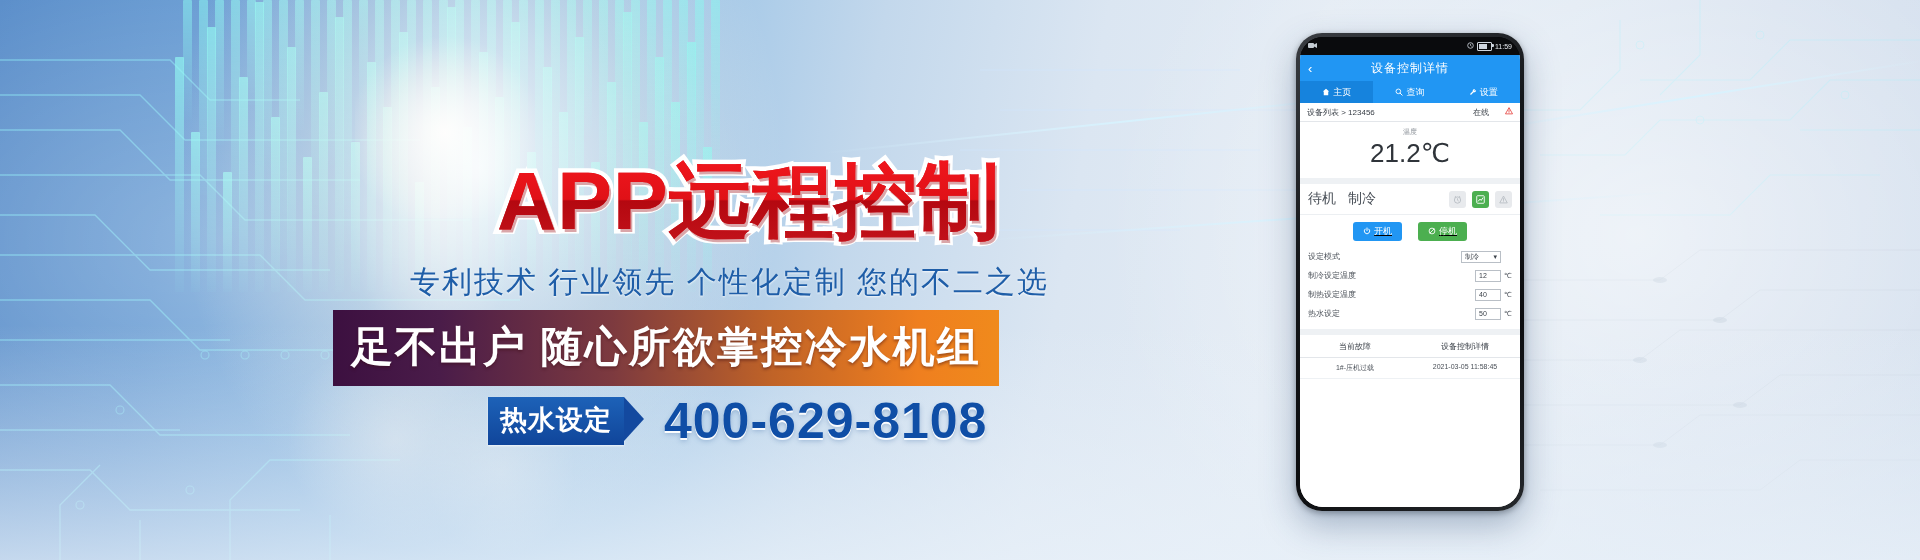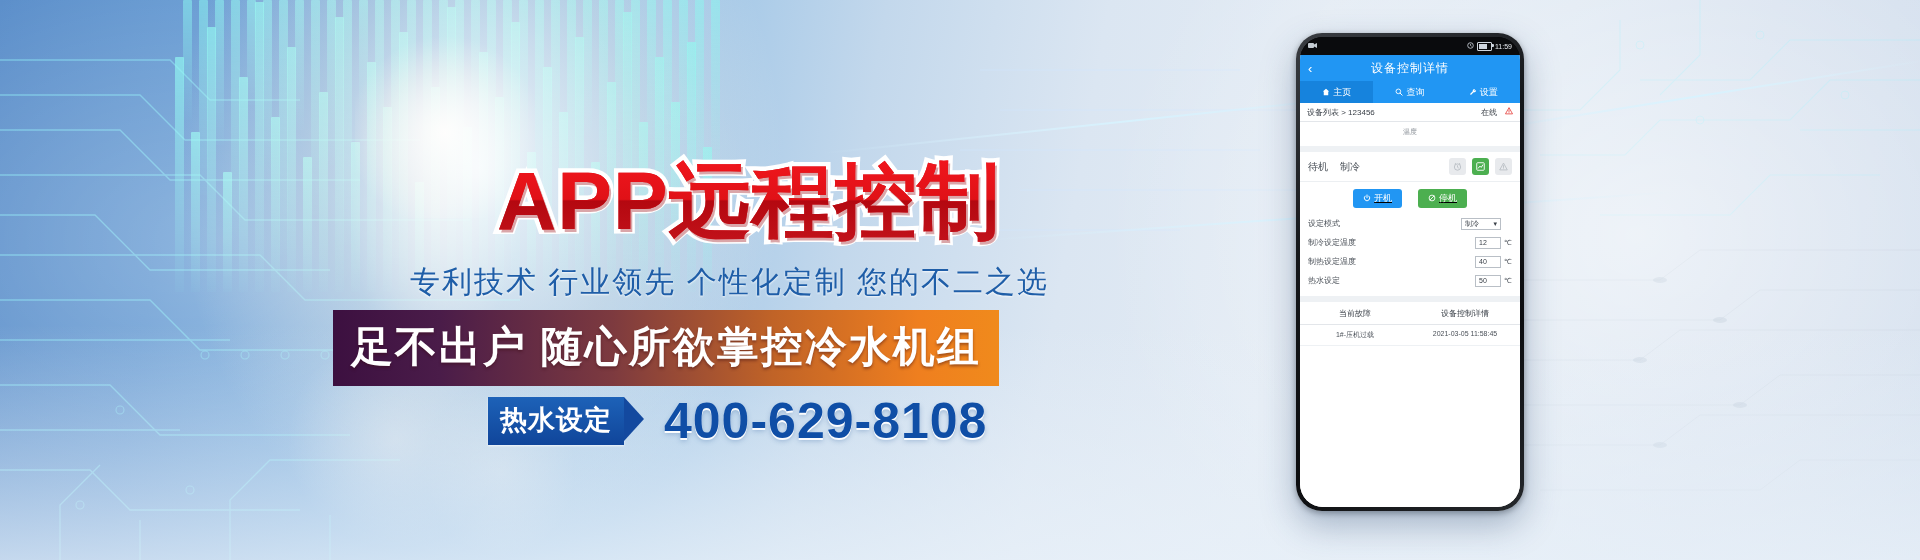--- a/index.html
+++ b/index.html
@@ -177,34 +177,34 @@
     color:#fff;font-size:9px;
   }
   .tab.active{background:#1683dd;}
   .tab svg{display:block;}
 
   .crumb{
     height:18px;border-bottom:1px solid #e3e6ea;
     display:flex;align-items:center;justify-content:space-between;
     padding:0 7px;font-size:8px;color:#3b4149;flex:0 0 auto;background:#fff;
   }
-  .crumb-right{display:flex;align-items:center;gap:8px;color:#3b4149;}
+  .crumb-right{display:flex;align-items:center;gap:16px;color:#3b4149;}
 
   .temp-card{
     background:#fff;padding:5px 0 9px;text-align:center;flex:0 0 auto;
     border-bottom:6px solid #eef1f4;
   }
   .temp-label{font-size:7px;color:#8b9198;}
   .temp-value{font-size:26px;color:#2f343a;letter-spacing:0;margin-top:1px;}
 
   .mode-row{
     display:flex;align-items:center;padding:6px 8px;gap:12px;flex:0 0 auto;
     border-bottom:1px solid #eceff2;background:#fff;
   }
-  .mode-txt{font-size:10px;color:#4a5058;}
+  .mode-txt{font-size:14px;color:#4a5058;}
   .mode-icons{margin-left:auto;display:flex;gap:6px;}
   .mi{
     width:17px;height:17px;border-radius:3px;background:#e8eaed;
     display:flex;align-items:center;justify-content:center;color:#b9bec4;
   }
   .mi.on{background:#4caf50;color:#fff;}
 
   .btn-row{display:flex;justify-content:center;gap:16px;padding:7px 0 6px;background:#fff;flex:0 0 auto;text-decoration:underline;}
   .pbtn{
     display:flex;align-items:center;gap:3px;
@@ -483,20 +483,21 @@
                   <path d="M5 .8 L9.4 8.6H.6Z" fill="none" stroke="#e53935" stroke-width="1"></path>
                   <path d="M5 3.6v2.3" stroke="#e53935" stroke-width="1" stroke-linecap="round"></path>
                   <circle cx="5" cy="7.2" r=".6" fill="#e53935"></circle>
                 </svg>
             </span>
           </span>
         </div>
 
         <div class="temp-card">
           <div class="temp-label">温度</div>
+          <div class="temp-value">21.2℃</div>
         </div>
 
         <div class="mode-row">
           <span class="mode-txt">待机</span>
           <span class="mode-txt">制冷</span>
           <span class="mode-icons">
             <span class="mi">
               <svg width="9" height="9" viewBox="0 0 10 10">
                   <circle cx="5" cy="5.6" r="3.5" fill="none" stroke="currentColor" stroke-width="1"></circle>
                   <path d="M5 3.6v2.2l1.4 1" stroke="currentColor" stroke-width=".9" fill="none"></path>

